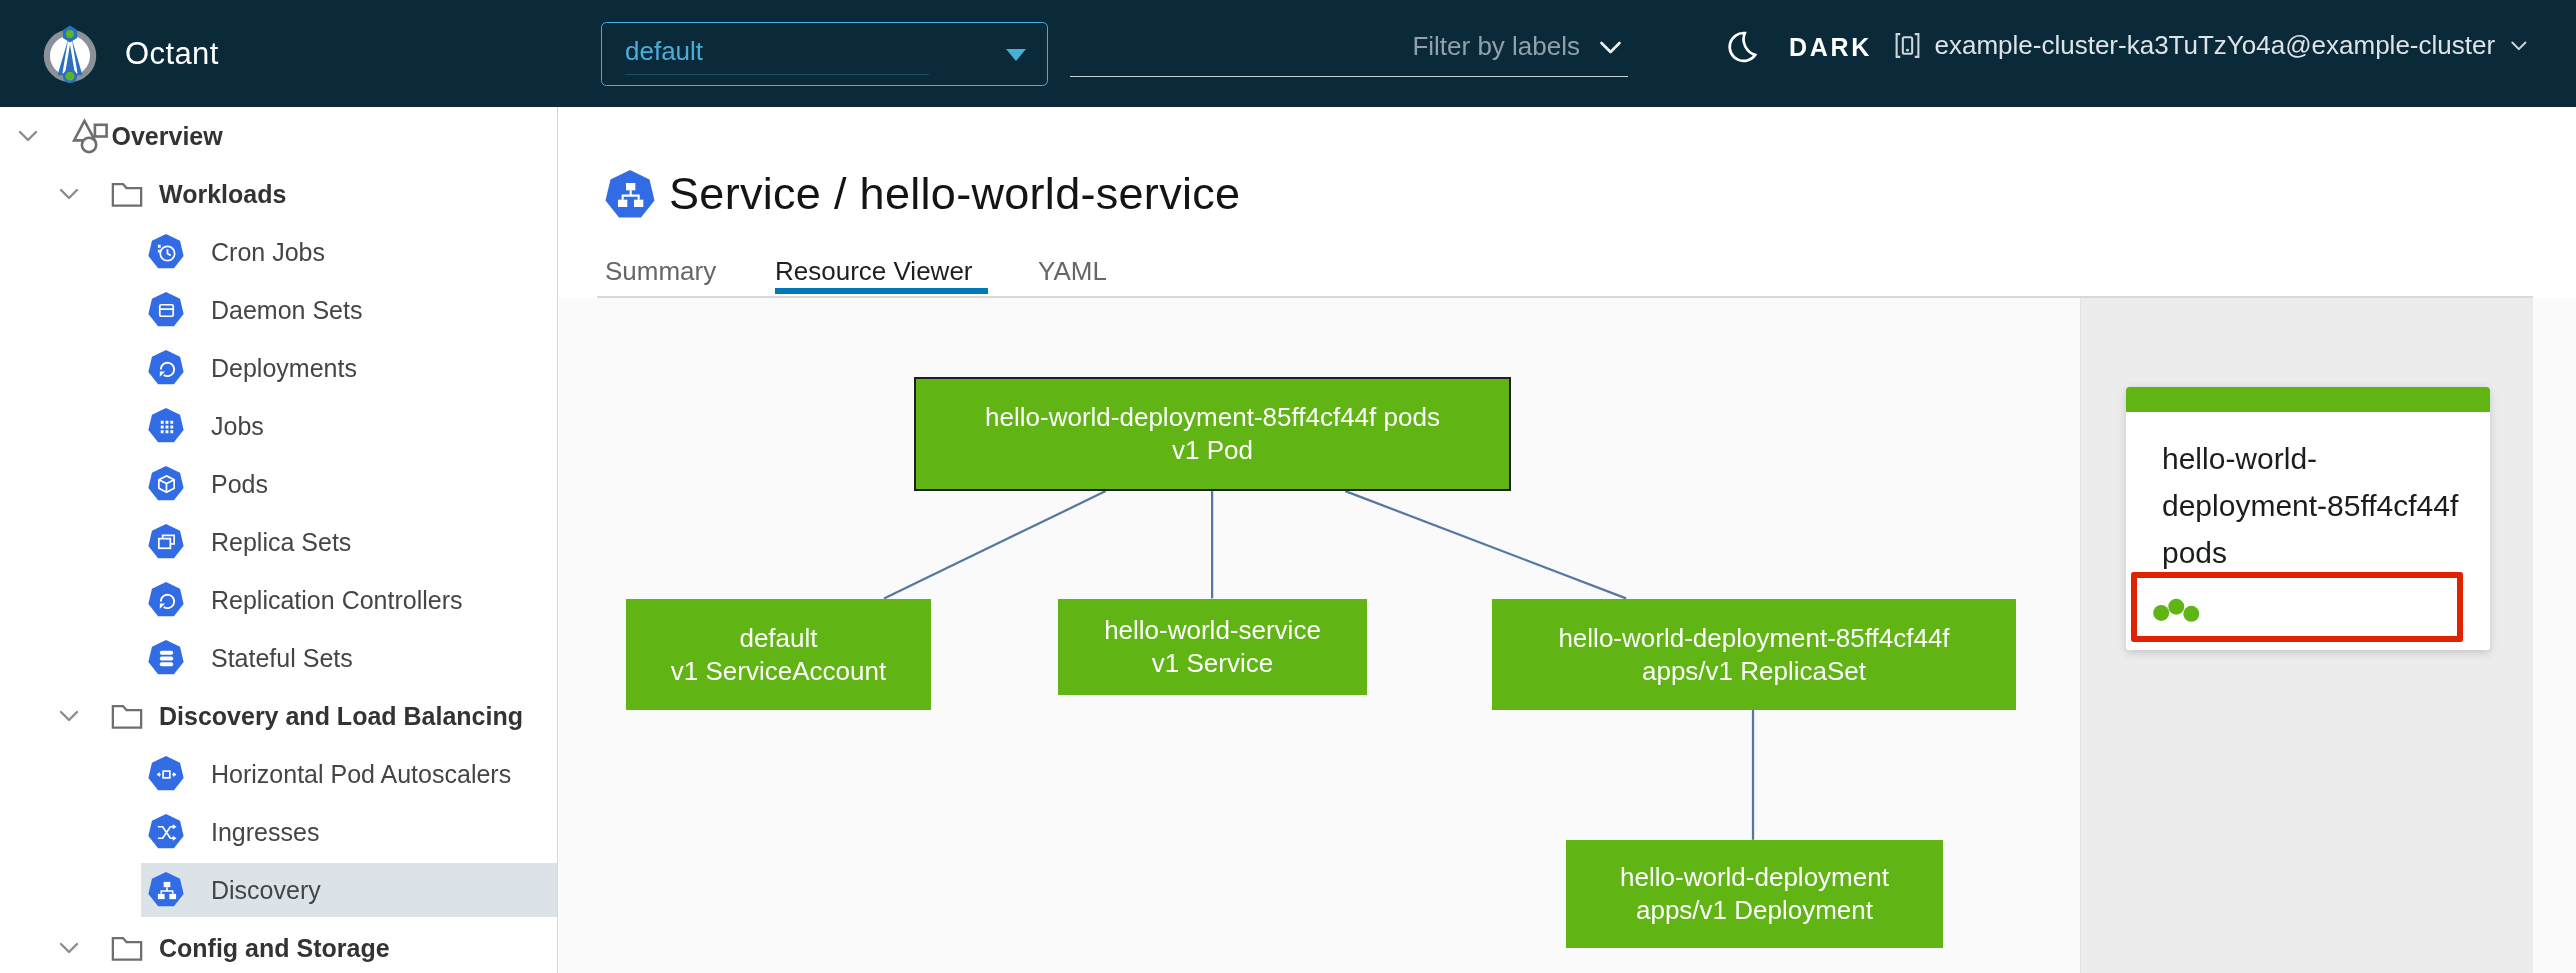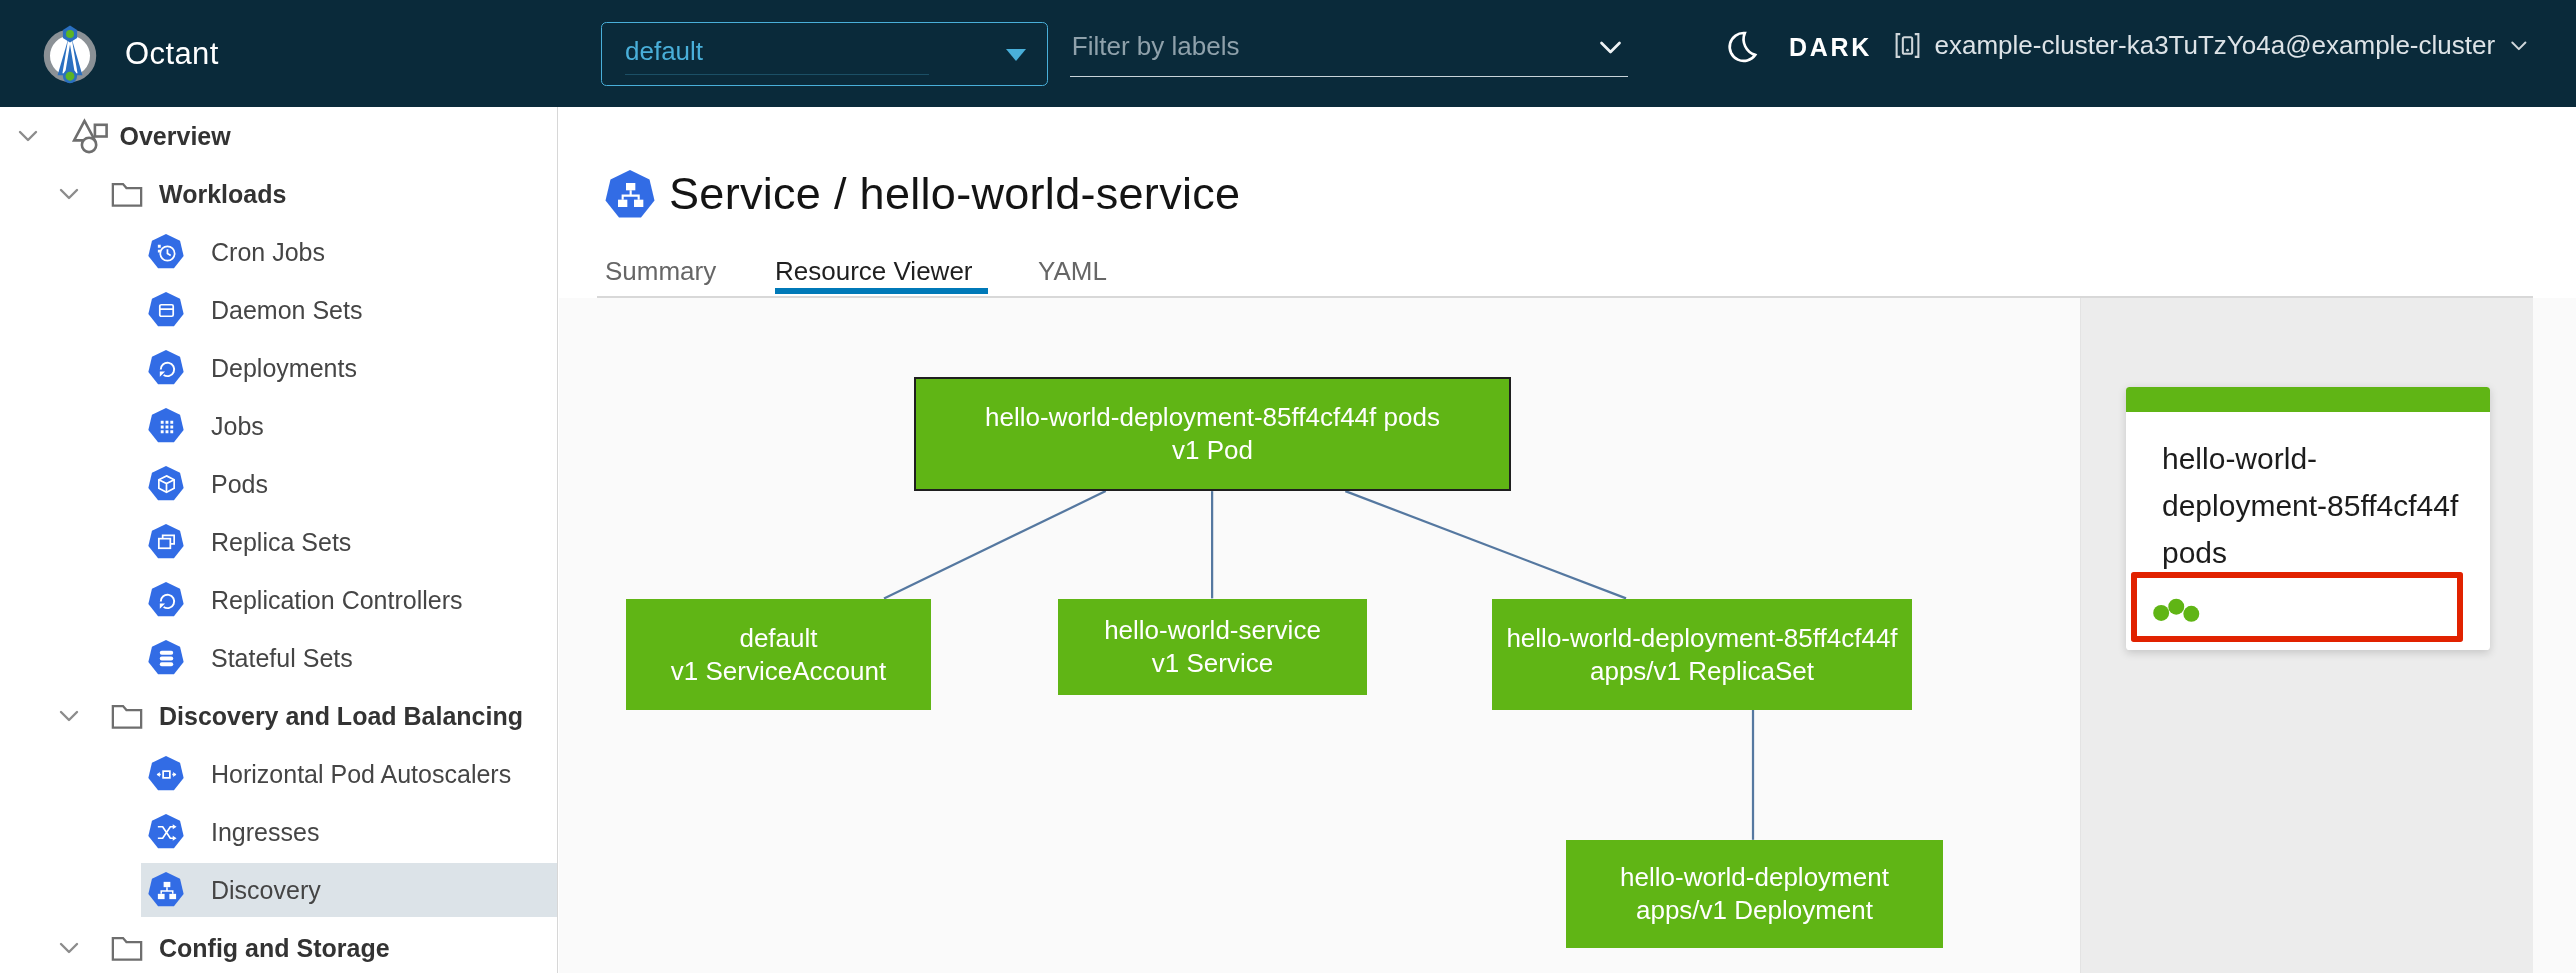--- a/index.html
+++ b/index.html
@@ -20,20 +20,21 @@
     color:#49afd9;font-size:26px;padding:0 23px;cursor:pointer;
   }
   .ns-select .ns-text{border-bottom:1.8px solid rgba(73,175,217,.28);padding:3.6px 9px 7.2px 0;min-width:295px}
   .ns-caret{position:absolute;right:21.5px;top:26px;width:0;height:0;
     border-left:10.7px solid transparent;border-right:10.7px solid transparent;border-top:12.5px solid #49afd9}
   .filter{position:absolute;left:1070px;top:25px;width:558px;height:52px}
   .filter input{
     width:100%;height:100%;box-sizing:border-box;background:transparent;border:none;outline:none;
     border-bottom:1.8px solid #c8d3d9;color:#eef3f5;font-size:26px;padding:0 48px 7.2px 1.8px;
     font-family:"Liberation Sans",sans-serif;
+    text-align:right;
   }
   .filter input::placeholder{color:#8fa1ab;opacity:1}
   .filter .filter-chev{position:absolute;right:3.6px;top:9px;width:27px;height:27px;color:#eef3f5}
   .theme-toggle{position:absolute;left:1726px;top:30px;display:flex;align-items:center;gap:29px;color:#fff;cursor:pointer}
   .theme-toggle .moon{width:34px;height:34px}
   .theme-label{font-size:25px;font-weight:700;letter-spacing:2.7px}
   .cluster-select{position:absolute;left:1893px;top:30px;display:flex;align-items:center;gap:12.5px;
     color:#dde3e7;font-size:26px;cursor:pointer}
   .cluster-select .rack{width:29px;height:29px;color:#cfd6da}
   .cluster-select .cchev{width:19.7px;height:19.7px;color:#cfd6da;margin-left:1.8px}
@@ -42,21 +43,21 @@
   .sidebar{position:absolute;left:0;top:107px;width:558px;height:866px;background:#fff;
     border-right:0.9px solid #d7d7d7;box-sizing:border-box}
   .srow{height:58px;display:flex;align-items:center;position:relative;cursor:pointer;
     color:#454545;font-size:25px;white-space:nowrap}
   .srow>*{position:relative}
   .srow.selected::before{content:"";position:absolute;left:141px;right:0;top:1.8px;bottom:1.8px;background:#dce3e8}
   .l1{padding-left:16px}.l2{padding-left:57px}.l3{padding-left:148px}
   .l1 .tlabel,.l2 .tlabel{font-weight:700;color:#333}
   .chev-ico{width:24px;height:24px;color:#8c8c8c;flex:none}
   .obj-ico{margin-left:29.5px;width:42px;height:39px;color:#6e6e6e;flex:none}
-  .l1 .tlabel{margin-left:8px}
+  .l1 .tlabel{}
   .folder-ico{margin-left:29px;width:34px;height:29.5px;color:#6e6e6e;flex:none}
   .l2 .tlabel{margin-left:15px}
   .hepta{width:36px;height:36px;background:#326ce5;flex:none;display:flex;align-items:center;justify-content:center;
     clip-path:polygon(50% 0%,89% 19%,99% 61%,72% 95%,28% 95%,1% 61%,11% 19%)}
   .hepta svg{width:23px;height:23px}
   .l3 .tlabel{margin-left:27px}
 
   
   .content-top{position:absolute;left:559px;top:107px;width:2017px;height:191px;background:#fff}
   .title-hepta{position:absolute;left:605px;top:170px;width:50px;height:50px;background:#326ce5;
@@ -71,21 +72,21 @@
 
   
   .graph{position:absolute;left:559px;top:298px;width:2017px;height:675px;background:#fafafa}
   .edges{position:absolute;left:0;top:0;width:2017px;height:675px}
   .gnode{position:absolute;background:#60b515;color:#fff;display:flex;flex-direction:column;
     align-items:center;justify-content:center;text-align:center;font-size:26px;line-height:33px;cursor:pointer}
   .gnode.selected{border:2.7px solid #1f1f1f;box-sizing:border-box}
   .n-pod{left:355px;top:79px;width:597px;height:114px}
   .n-sa{left:67px;top:301px;width:305px;height:111px}
   .n-svc{left:499px;top:301px;width:309px;height:96px}
-  .n-rs{left:933px;top:301px;width:420px;height:111px}
+  .n-rs{left:933px;top:301px;width:524px;height:111px}
   .n-dep{left:1007px;top:542px;width:377px;height:108px}
 
   
   .panel{position:absolute;left:2080px;top:298px;width:453px;height:675px;background:#ececec;
     border-left:0.9px solid #e3e3e3;box-sizing:border-box}
   .card{position:absolute;left:45px;top:89px;width:364px;height:263px;background:#fff;border-radius:3.6px;
     box-shadow:0 2.7px 8px rgba(0,0,0,.16)}
   .card-bar{height:25px;background:#60b515;border-radius:3.6px 3.6px 0 0}
   .card-title{padding:23px 30px 0 36px;font-size:30px;line-height:47px;color:#1c1c1c}
   .redbox{position:absolute;left:5.4px;top:185px;width:332px;height:70px;box-sizing:border-box;

